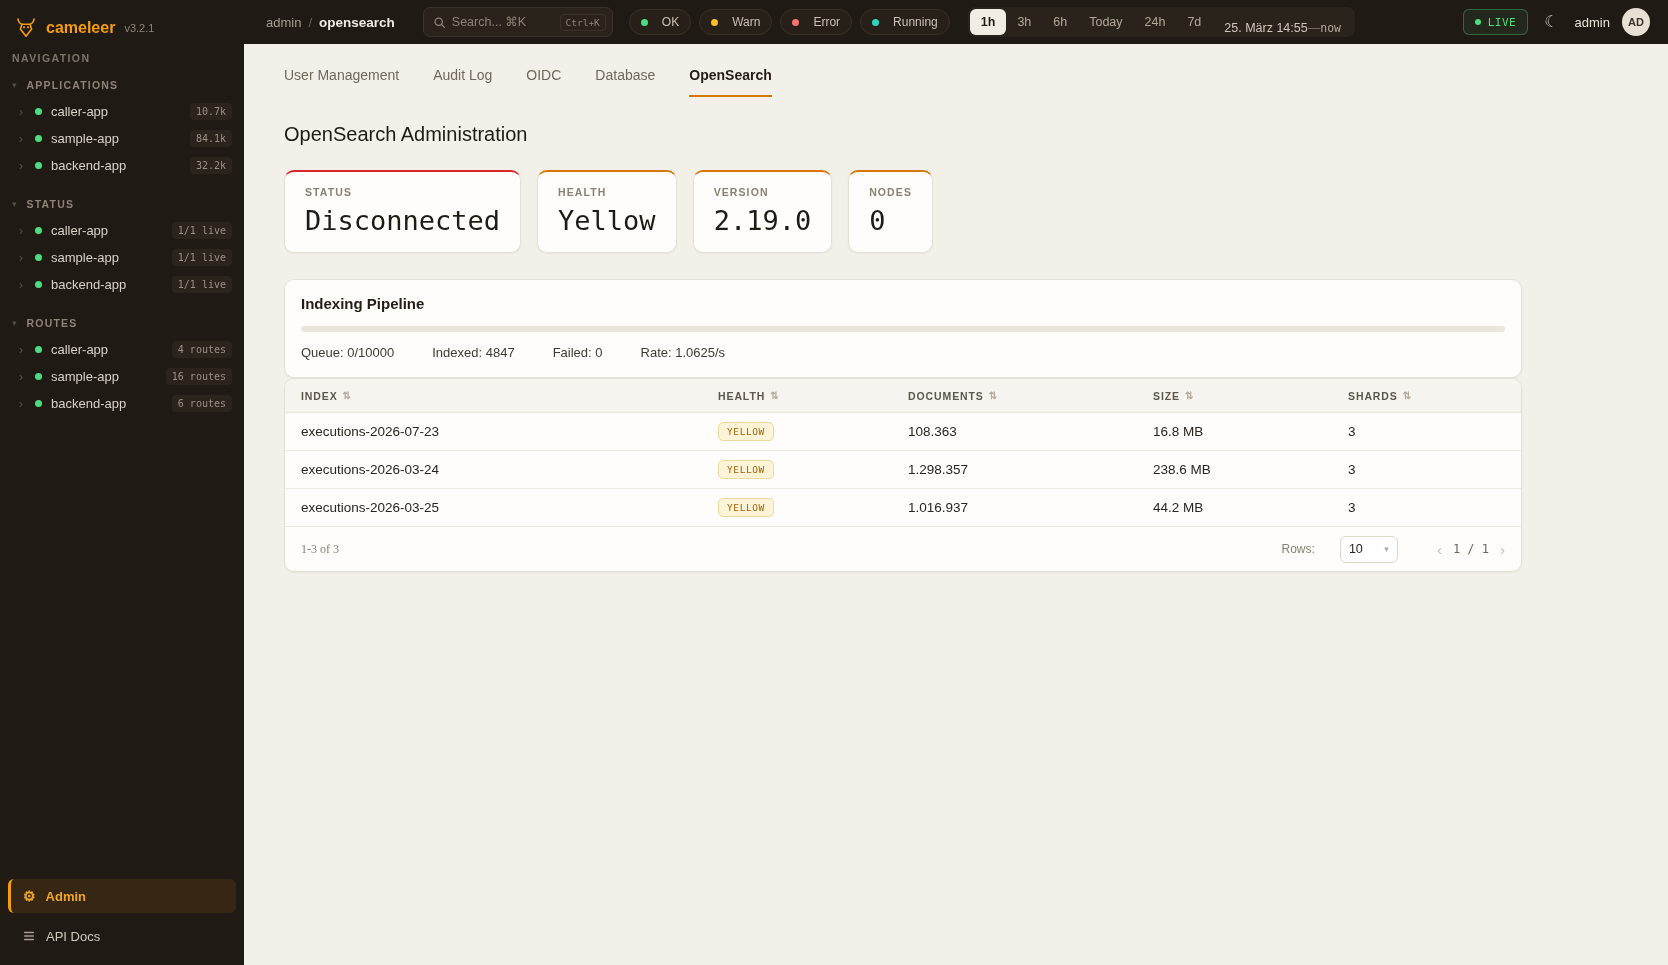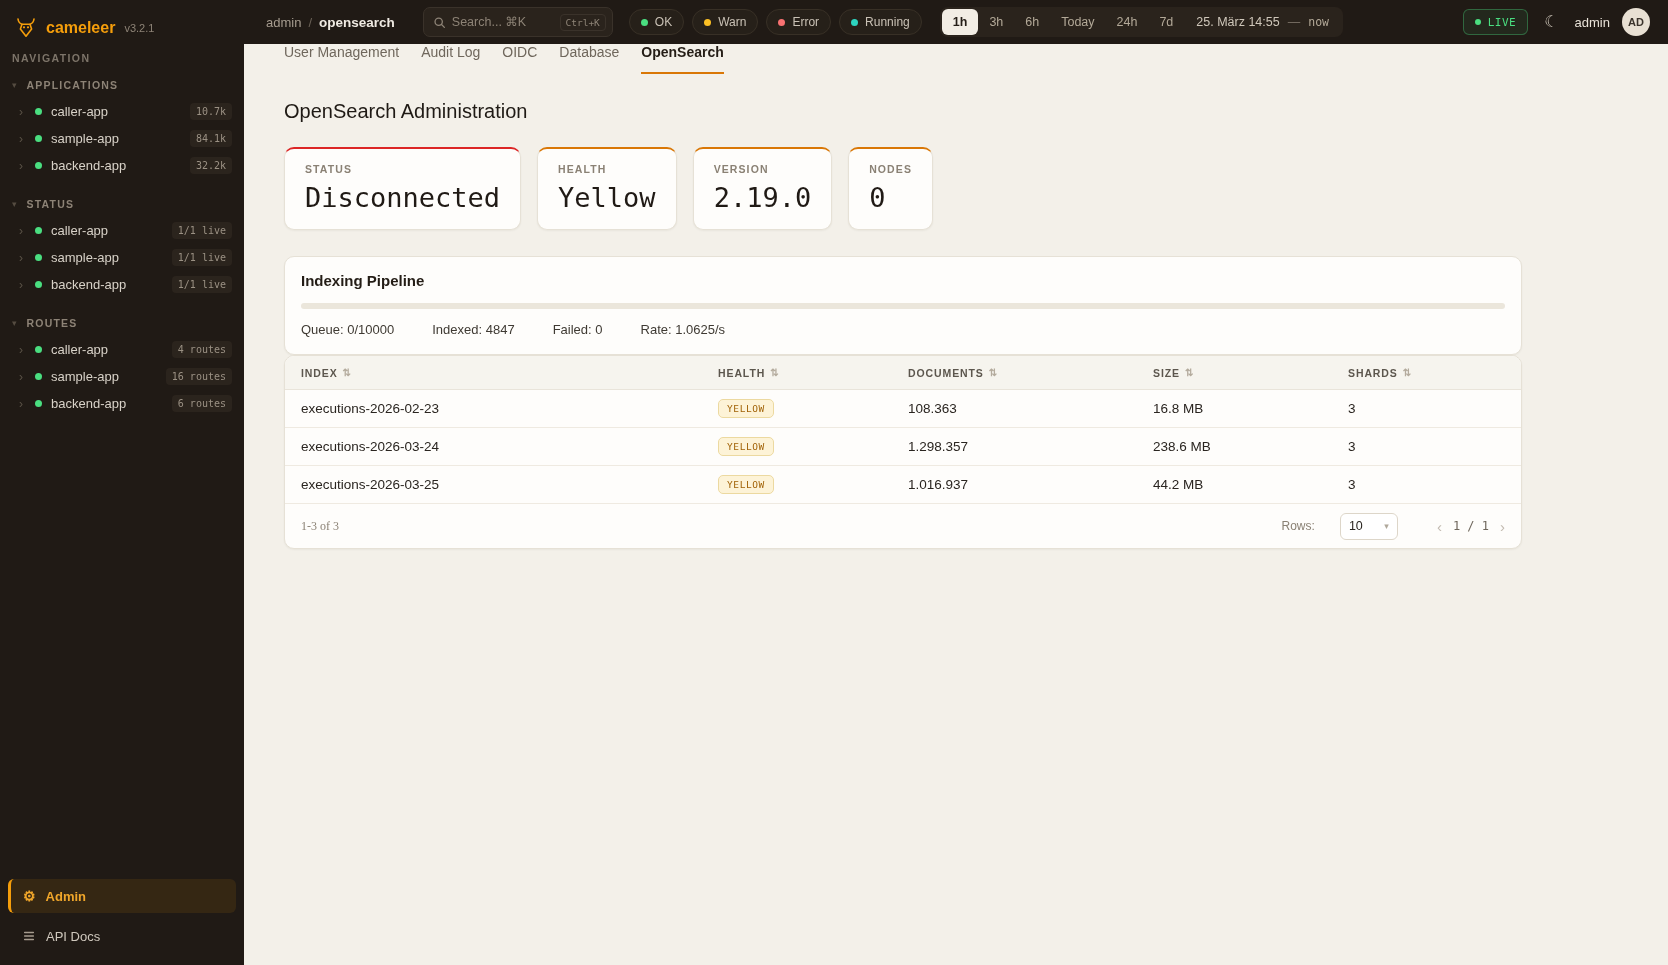--- a/index.html
+++ b/index.html
@@ -36,38 +36,38 @@
   .topbar{height:44px;background:#201a15;display:flex;align-items:center;padding:0 18px 0 22px;gap:12px;flex:none}
   .crumb{display:flex;align-items:center;gap:7px;font-size:13px}
   .crumb-parent{color:#a69c8f;cursor:pointer}
   .crumb-sep{color:#6b6257}
   .crumb-current{color:#f0ebe3;font-weight:600;font-size:13.5px}
   .search-box{width:190px;height:30px;background:#2a231c;border:1px solid #3a322a;border-radius:7px;display:flex;align-items:center;padding:0 6px 0 9px;gap:6px;margin-left:16px;cursor:text}
   .search-input{flex:1;min-width:0;background:transparent;border:none;outline:none;color:#d8d2c8;font-size:12.5px}
   .search-input::placeholder{color:#8d8376}
   .kbd{font-family:"DejaVu Sans Mono",monospace;font-size:9.5px;color:#8d8376;border:1px solid #3a322a;border-radius:4px;padding:2px 5px;white-space:nowrap}
   .pills{display:flex;gap:8px;margin-left:4px}
-  .pill{height:26px;border-radius:13px;background:#262019;border:1px solid #383026;display:flex;align-items:center;gap:7px;padding:0 11px;font-size:12px;color:#c9c1b5;cursor:pointer;white-space:nowrap}
+  .pill{height:26px;border-radius:13px;background:#262019;border:1px solid #383026;display:flex;align-items:center;gap:14px;padding:0 11px;font-size:12px;color:#c9c1b5;cursor:pointer;white-space:nowrap}
   .pill-dot{width:7px;height:7px;border-radius:50%}
-  .timegroup{display:flex;align-items:center;background:#2a231c;border-radius:8px;padding:2px;margin-left:6px}
+  .timegroup{display:flex;align-items:flex-end;background:#2a231c;border-radius:8px;padding:2px;margin-left:6px}
   .timebtn{height:26px;padding:0 11px;border-radius:6px;font-size:12.5px;color:#b3a998;display:flex;align-items:center;cursor:pointer;white-space:nowrap}
   .timebtn.active{background:#f2ede4;color:#241d16;font-weight:700}
-  .daterange{display:flex;align-items:center;gap:8px;padding:0 12px 0 12px;font-size:12.5px;color:#cfc7ba;white-space:nowrap}
+  .daterange{display:flex;align-items:center;padding:0 12px 0 12px;font-size:12.5px;color:#cfc7ba;white-space:nowrap}
   .daterange .sep{color:#7d7469}
   .daterange .now{font-family:"DejaVu Sans Mono",monospace;font-size:11.5px;color:#b3a998}
   .topbar-spacer{flex:1}
   .live-badge{display:flex;align-items:center;gap:7px;height:26px;padding:0 11px;border-radius:6px;background:rgba(74,222,128,.08);border:1px solid rgba(74,222,128,.35);color:#4ade80;font-size:11px;font-family:"DejaVu Sans Mono",monospace;letter-spacing:.5px;cursor:pointer}
   .live-dot{width:6px;height:6px;border-radius:50%;background:#4ade80}
   .moon-btn{color:#cfc7ba;font-size:16px;cursor:pointer;background:none;border:none;padding:2px 4px;line-height:1}
   .user-label{color:#e8e2d8;font-size:13px}
   .avatar{width:28px;height:28px;border-radius:50%;background:#e8e0d3;color:#3a332b;font-size:11px;font-weight:700;display:flex;align-items:center;justify-content:center;cursor:pointer;flex:none}
 
   
   .content{flex:1;overflow:auto;padding:0 40px 40px 40px}
-  .tabs{display:flex;gap:22px;}
+  .tabs{display:flex;gap:34px;padding-top:23px}
   .tab{font-size:14px;color:#6f675c;padding-bottom:12px;cursor:pointer;border-bottom:2px solid transparent}
   .tab.active{color:#241d16;font-weight:600;border-bottom-color:#d97706}
   .page-title{font-size:20px;font-weight:400;margin-top:26px;color:#1f1a15}
   .stats-row{display:flex;gap:16px;margin-top:24px}
   .stat-card{background:#fefdfb;border:1px solid #e6e1d6;border-top-width:2px;border-radius:10px;padding:14px 20px 16px;box-shadow:0 1px 2px rgba(40,30,20,.05)}
   .stat-label{font-size:10.5px;letter-spacing:1.1px;color:#8a8174;font-weight:700}
   .stat-value{font-family:"DejaVu Sans Mono",monospace;font-size:27px;color:#201a15;margin-top:7px;font-weight:500;white-space:nowrap}
   .panel{background:#fefdfb;border:1px solid #e6e1d6;border-radius:10px;width:1238px;box-shadow:0 1px 2px rgba(40,30,20,.05)}
   .pipeline{margin-top:26px;padding:15px 16px 17px}
   .pipeline-title{font-size:15px;font-weight:700;color:#241d16}
@@ -331,21 +331,21 @@
             <span>SIZE</span>
             <span class="sort-icon">⇅</span>
           </div>
         <div class="th">
             <span>SHARDS</span>
             <span class="sort-icon">⇅</span>
           </div>
       </div>
 
       <div class="t-row">
-        <div class="td">executions-2026-02-23</div>
+        <div class="td">executions-2026-07-23</div>
         <div class="td"><span class="badge-yellow">YELLOW</span></div>
         <div class="td">108.363</div>
         <div class="td">16.8 MB</div>
         <div class="td">3</div>
       </div>
       <div class="t-row">
         <div class="td">executions-2026-03-24</div>
         <div class="td"><span class="badge-yellow">YELLOW</span></div>
         <div class="td">1.298.357</div>
         <div class="td">238.6 MB</div>

